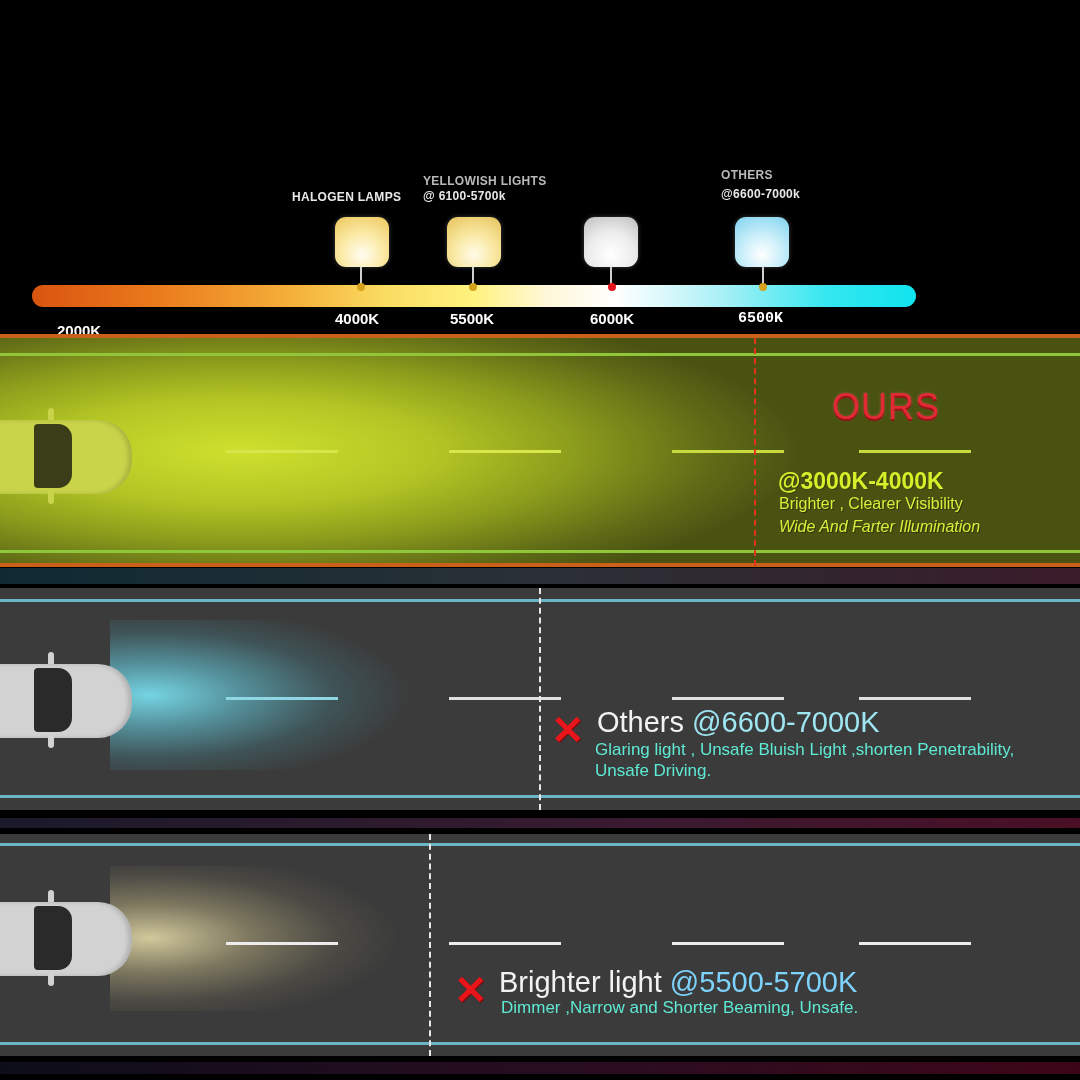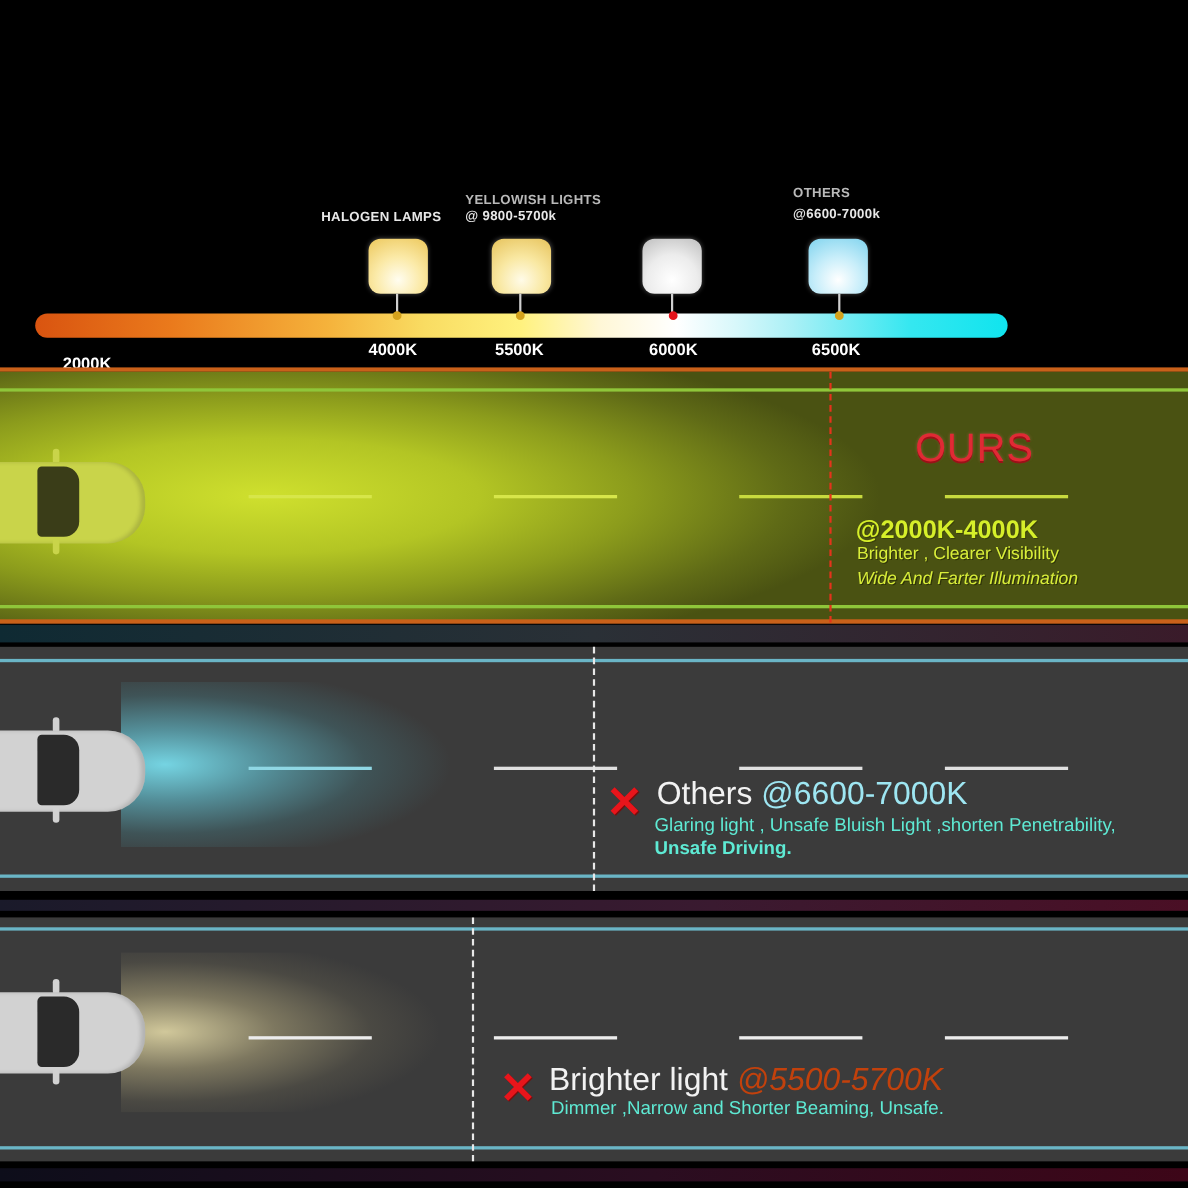--- a/index.html
+++ b/index.html
@@ -46,21 +46,21 @@
   .x-mark { color: #e8151b; font-weight: 900; font-size: 40px; line-height: 36px; text-shadow: 1px 1px 0 #7a0c0c; }
 </style>
 </head>
 <body>
 
 <div class="abs" style="left:0;top:0;width:1080px;height:335px;">
 
   <div class="abs top-label" style="left:292px;top:190px;">HALOGEN LAMPS</div>
 
   <div class="abs top-label faded" style="left:423px;top:174px;">YELLOWISH LIGHTS</div>
-  <div class="abs top-label" style="left:423px;top:189px;">@ 9800-5700k</div>
+  <div class="abs top-label" style="left:423px;top:189px;">@ 6100-5700k</div>
 
   <div class="abs top-label faded" style="left:721px;top:168px;">OTHERS</div>
   <div class="abs top-label" style="left:721px;top:187px;">@6600-7000k</div>
 
   <div class="abs lamp" style="left:335px;top:217px;background:radial-gradient(circle at 50% 75%, #fffdf0 0%, #fbeaa8 45%, #ecc75a 100%);"></div>
   <div class="abs lamp-stem" style="left:360px;top:267px;height:20px;"></div>
 
   <div class="abs lamp" style="left:447px;top:217px;background:radial-gradient(circle at 50% 75%, #fffbe8 0%, #f9e8a2 45%, #e6c25a 100%);"></div>
   <div class="abs lamp-stem" style="left:472px;top:267px;height:20px;"></div>
 
@@ -74,21 +74,21 @@
 
   <div class="abs dot" style="left:357px;top:283px;background:#d4a21c;"></div>
   <div class="abs dot" style="left:469px;top:283px;background:#d4a21c;"></div>
   <div class="abs dot" style="left:608px;top:283px;background:#e5131b;"></div>
   <div class="abs dot" style="left:759px;top:283px;background:#d4a21c;"></div>
 
   <div class="abs k-label" style="left:57px;top:322px;">2000K</div>
   <div class="abs k-label" style="left:335px;top:310px;">4000K</div>
   <div class="abs k-label" style="left:450px;top:310px;">5500K</div>
   <div class="abs k-label" style="left:590px;top:310px;">6000K</div>
-  <div class="abs k-label" style="left:738px;top:310px;">6500K</div>
+  <div class="abs k-label" style="left:738px;top:310px;font-family:Liberation Mono, monospace;">6500K</div>
 </div>
 
 <div class="abs band" style="top:334px;height:236px;">
   <div class="abs edge-line" style="top:0;height:4px;background:#c9611a;"></div>
   <div class="abs band road-ours" style="top:4px;height:228px;"></div>
   <div class="abs edge-line" style="top:19px;background:#8fc63a;"></div>
   <div class="abs edge-line" style="top:216px;background:#8fc63a;"></div>
   <div class="abs edge-line" style="top:229px;height:4px;background:#c9611a;"></div>
 
   <div class="abs lane-dash" style="left:226px;top:116px;background:#d7e64a;"></div>
@@ -100,21 +100,21 @@
 
   <div class="abs car yellowish" style="left:0;top:74px;">
     <div class="car-mirror" style="top:0;"></div>
     <div class="car-body"></div>
     <div class="car-window"></div>
     <div class="car-mirror" style="top:82px;"></div>
   </div>
 </div>
 
 <div class="abs ours-title">OURS</div>
-<div class="abs ours-range">@2000K-4000K</div>
+<div class="abs ours-range">@3000K-4000K</div>
 <div class="abs ours-desc" style="top:495px;">Brighter , Clearer Visibility</div>
 <div class="abs ours-desc" style="top:518px;font-style:italic;">Wide And Farter Illumination</div>
 
 <div class="abs band" style="top:568px;height:16px;background:linear-gradient(90deg,#0f2a33,#2a3036 50%,#3a1b2a);"></div>
 
 <div class="abs band road-dark" style="top:588px;height:222px;">
   <div class="abs beam-blue" style="top:32px;"></div>
   <div class="abs edge-line" style="top:11px;background:#6ab5c6;"></div>
   <div class="abs edge-line" style="top:207px;background:#6ab5c6;"></div>
 
@@ -131,21 +131,21 @@
     <div class="car-window"></div>
     <div class="car-mirror" style="top:82px;"></div>
   </div>
 </div>
 
 <div class="abs x-mark" style="left:551px;top:712px;">✕</div>
 <div class="abs cmp-title" style="left:597px;top:706px;">
   <span>Others </span><span style="color:#9ee6f2;">@6600-7000K</span>
 </div>
 <div class="abs cmp-desc" style="left:595px;top:739px;">Glaring light , Unsafe Bluish Light ,shorten Penetrability,</div>
-<div class="abs cmp-desc" style="left:595px;top:760px;font-weight:bold;">Unsafe Driving.</div>
+<div class="abs cmp-desc" style="left:595px;top:760px;">Unsafe Driving.</div>
 
 <div class="abs band" style="top:812px;height:22px;background:#000;"></div>
 <div class="abs band" style="top:818px;height:10px;background:linear-gradient(90deg,#1a1a2a,#3a1a30 60%,#4a0f25);"></div>
 
 <div class="abs band road-dark" style="top:834px;height:222px;">
   <div class="abs beam-yellow" style="top:32px;"></div>
   <div class="abs edge-line" style="top:9px;background:#6ab5c6;"></div>
   <div class="abs edge-line" style="top:208px;background:#6ab5c6;"></div>
 
   <div class="abs lane-dash" style="left:226px;top:108px;background:#ececec;"></div>
@@ -158,18 +158,18 @@
   <div class="abs car" style="left:0;top:56px;">
     <div class="car-mirror" style="top:0;"></div>
     <div class="car-body"></div>
     <div class="car-window"></div>
     <div class="car-mirror" style="top:82px;"></div>
   </div>
 </div>
 
 <div class="abs x-mark" style="left:454px;top:972px;">✕</div>
 <div class="abs cmp-title" style="left:499px;top:966px;">
-  <span>Brighter light </span><span style="color:#c2410c;font-style:italic;">@5500-5700K</span>
+  <span>Brighter light </span><span style="color:#7dd3fc;">@5500-5700K</span>
 </div>
 <div class="abs cmp-desc" style="left:501px;top:997px;">Dimmer ,Narrow and Shorter Beaming, Unsafe.</div>
 
 <div class="abs band" style="top:1056px;height:24px;background:#000;"></div>
 <div class="abs band" style="top:1062px;height:12px;background:linear-gradient(90deg,#0d0d1a,#2a0d20 55%,#3d0618);"></div>
 
 </body></html>

